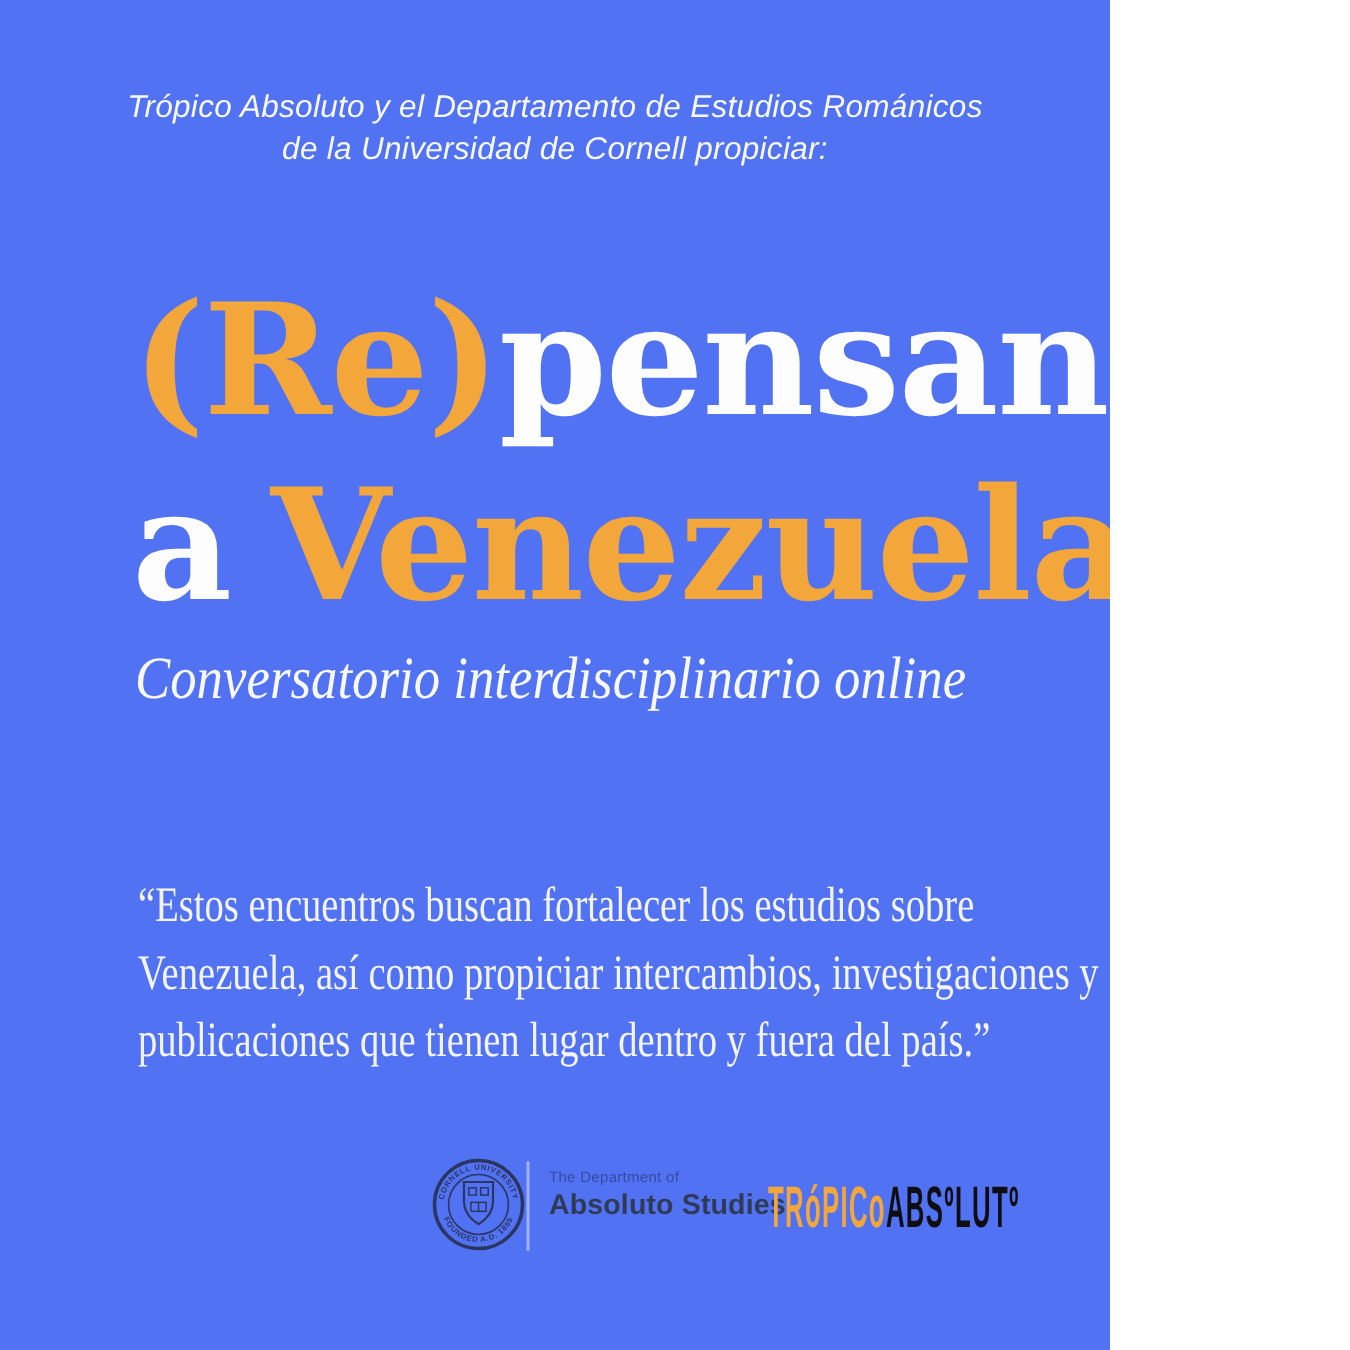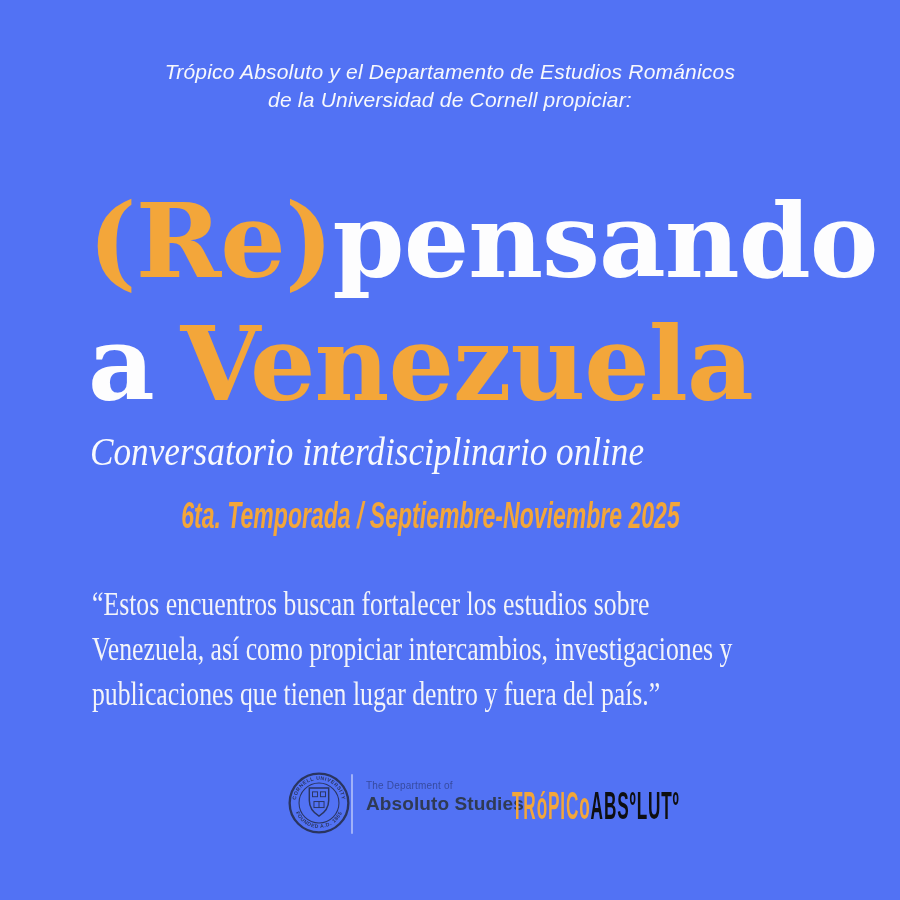--- a/index.html
+++ b/index.html
@@ -1,18 +1,18 @@
 <!DOCTYPE html>
 <html><head>
 <meta charset="utf-8">
 <style>
   html,body{margin:0;padding:0;}
   .poster{
     position:relative;
-    width:900px;height:900px;
+    width:740px;height:900px;
     background:#5272F4;
     overflow:hidden;
     font-family:"Liberation Sans",sans-serif;
   }
 
   
   .header{
     position:absolute;top:58px;left:0;right:0;
     text-align:center;
     font-style:italic;
@@ -123,23 +123,20 @@
     <div>de la Universidad de Cornell propiciar:</div>
   </div>
 
   <h1 class="title">
     <span class="line"><span class="orange">(Re)</span><span class="white">pensando</span></span>
     <span class="line"><span class="white">a</span><span class="orange sp">Venezuela</span></span>
   </h1>
 
   <div class="subtitle">Conversatorio interdisciplinario online</div>
 
-  <div class="season-wrap">
-    <div class="season">6ta. Temporada / Septiembre-Noviembre 2025</div>
-  </div>
 
   <blockquote class="quote">
     <div>“Estos encuentros buscan fortalecer los estudios sobre</div>
     <div>Venezuela, así como propiciar intercambios, investigaciones y</div>
     <div>publicaciones que tienen lugar dentro y fuera del país.”</div>
   </blockquote>
 
   <svg class="seal" viewBox="0 0 64 64" aria-hidden="true">
     <circle cx="32" cy="32" r="30.3" fill="none" stroke="#2A3560" stroke-width="2.4"></circle>
     <circle cx="32" cy="32" r="20.6" fill="none" stroke="#2A3560" stroke-width="1.1"></circle>

